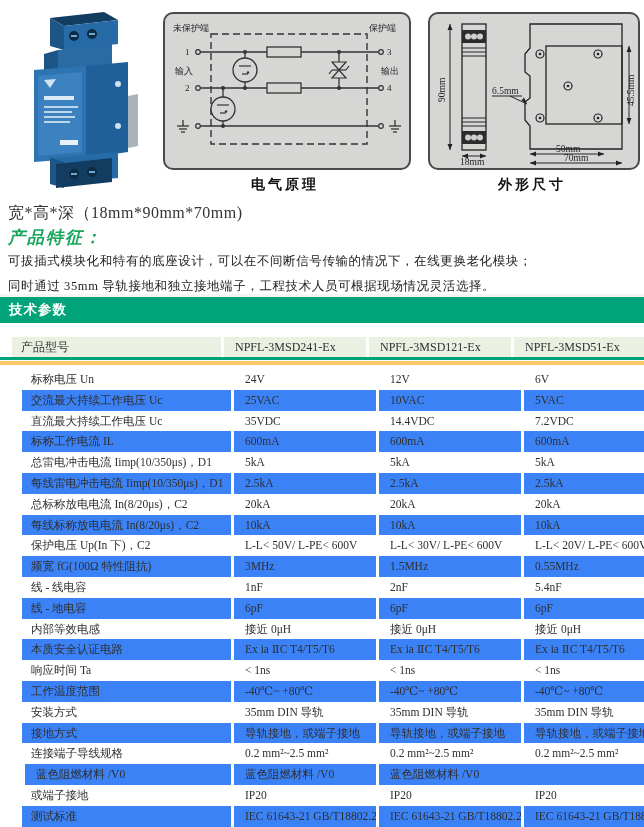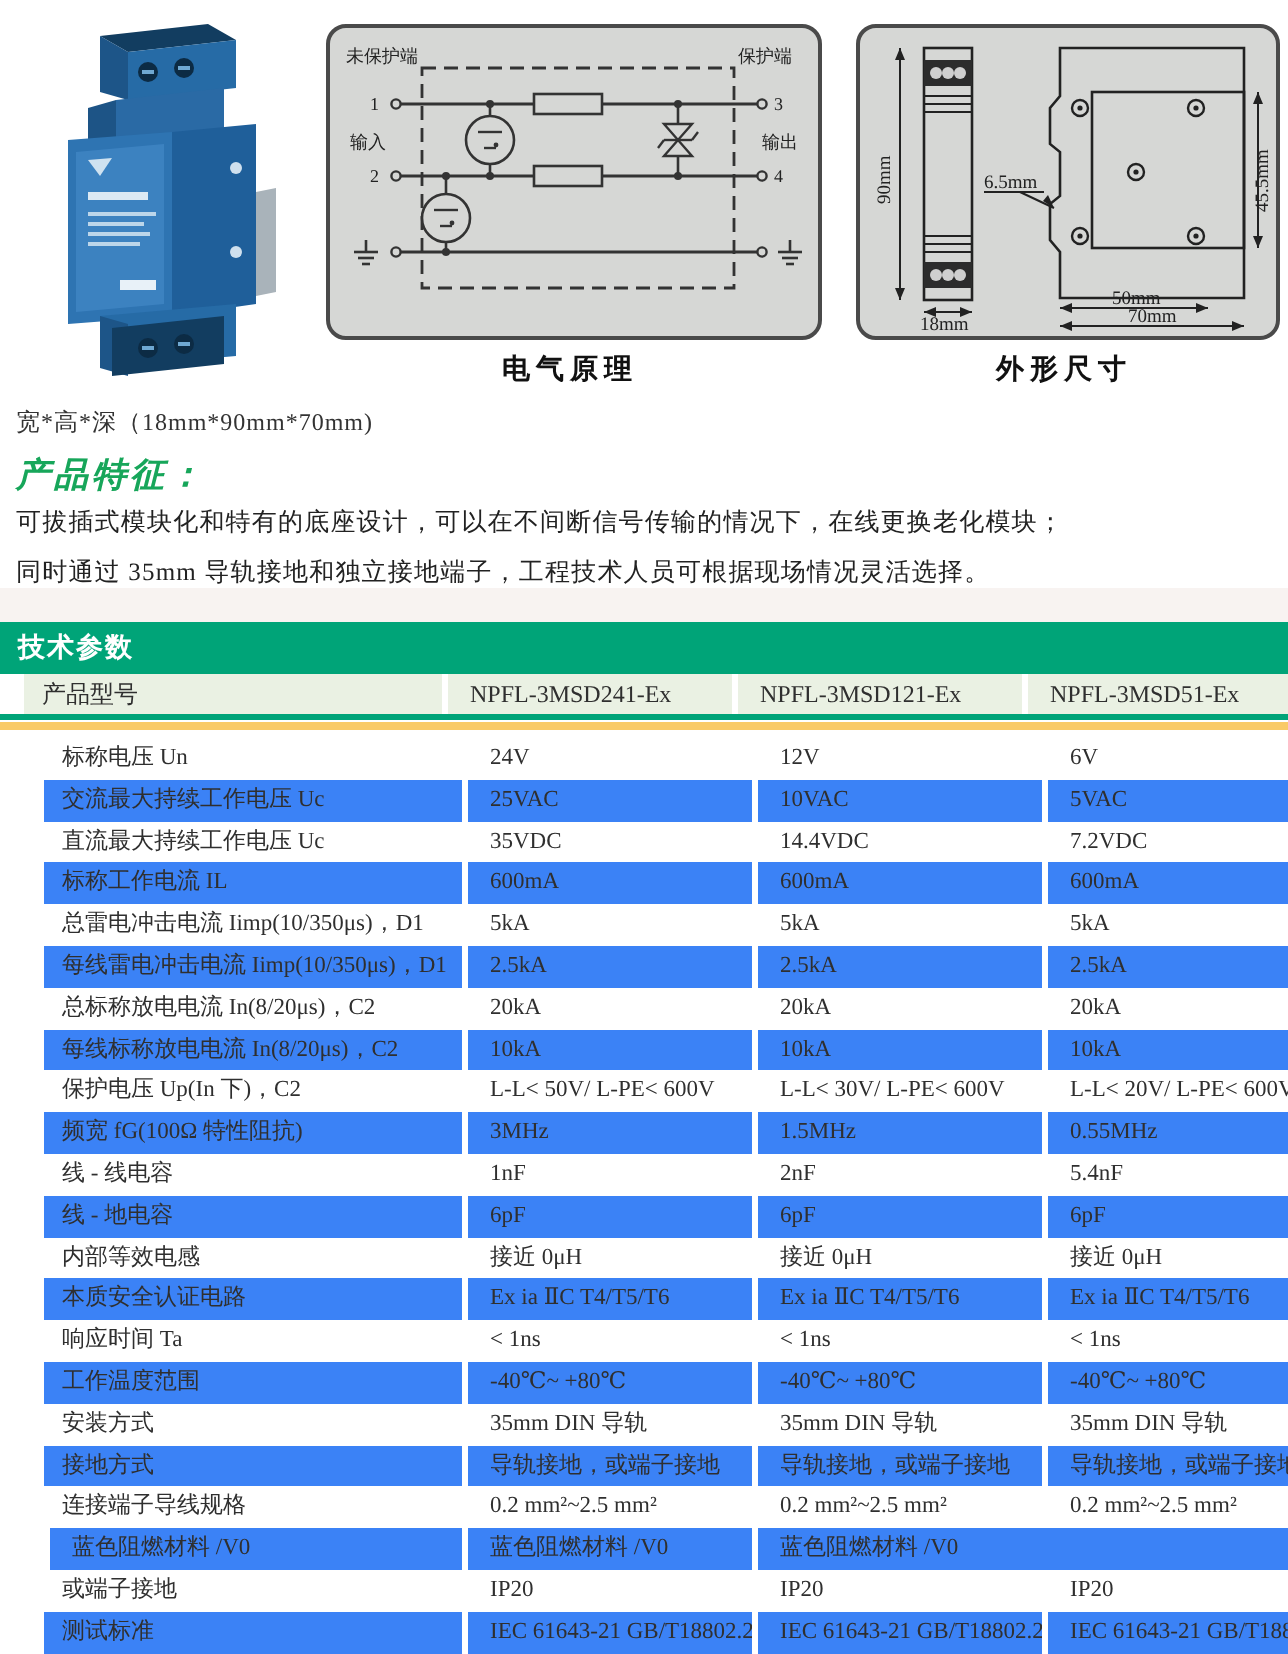--- a/index.html
+++ b/index.html
@@ -18,41 +18,41 @@
     border-radius:10px;
   }
   .fig-caption{
     position:absolute;
     width:100%;text-align:center;
     font-family:"Liberation Sans","DejaVu Sans",sans-serif;
     font-weight:bold;font-size:14px;color:#111;letter-spacing:3px;
   }
   .dims-note{
     position:absolute;left:8px;top:203px;
-    font-size:12px;color:#333;letter-spacing:.5px;
+    font-size:16px;color:#333;letter-spacing:.5px;
   }
 
   
   .features-title{
     position:absolute;left:8px;top:226px;
     font-size:17px;font-weight:bold;font-style:italic;
     color:#17a65a;letter-spacing:2px;
   }
   .feature-line{
     position:absolute;left:8px;
     font-size:12.5px;color:#222;letter-spacing:.6px;white-space:nowrap;
   }
   .pale-band{
     position:absolute;left:0;top:294px;width:644px;height:17px;
     background:#f8f3f1;
   }
 
   
   .tech-bar{
-    position:absolute;left:0;top:311px;width:644px;height:26px;
+    position:absolute;left:0;top:297px;width:644px;height:26px;
     background:#00a478;color:#ffffff;
     font-family:"Liberation Sans","DejaVu Sans",sans-serif;
     font-weight:bold;font-size:13.5px;line-height:26px;
     padding-left:9px;box-sizing:border-box;letter-spacing:1px;
   }
   .grid-row{
     display:grid;
     grid-template-columns:209px 145px 145px 145px;
     box-sizing:border-box;
     margin-left:12px;

